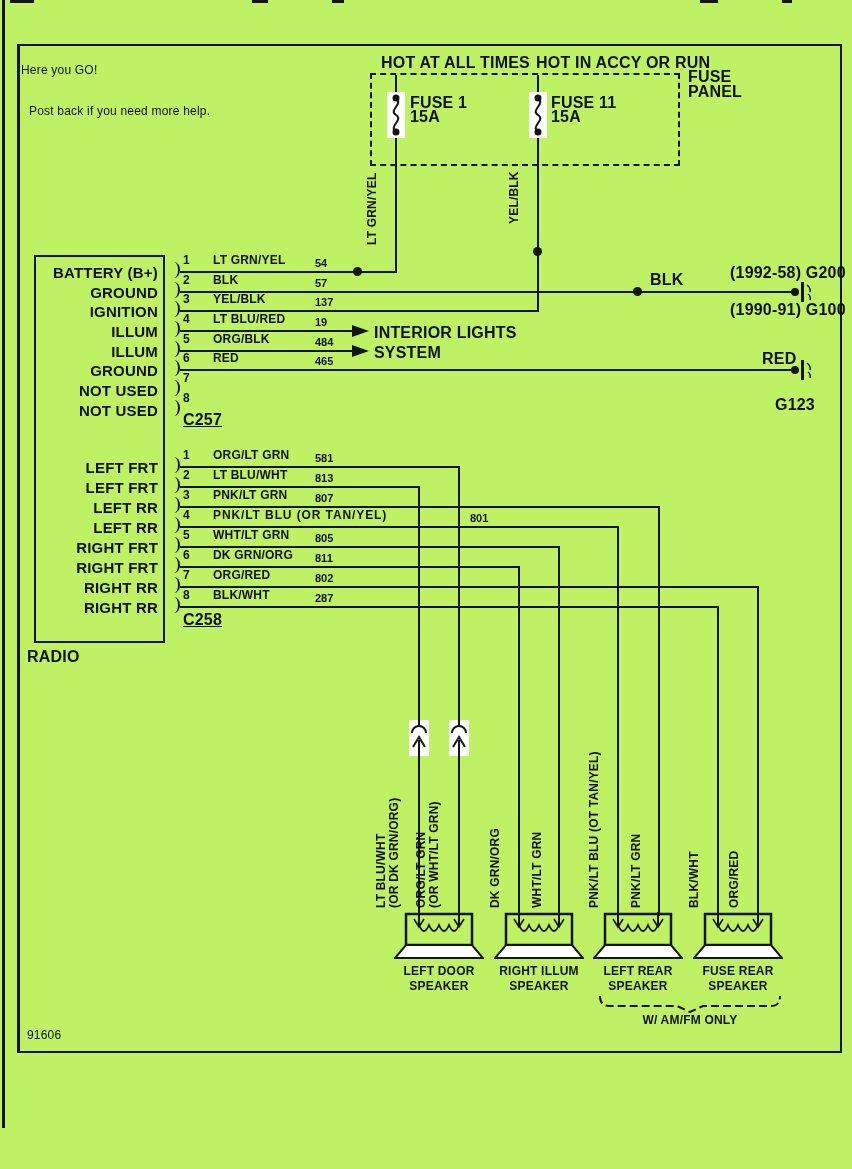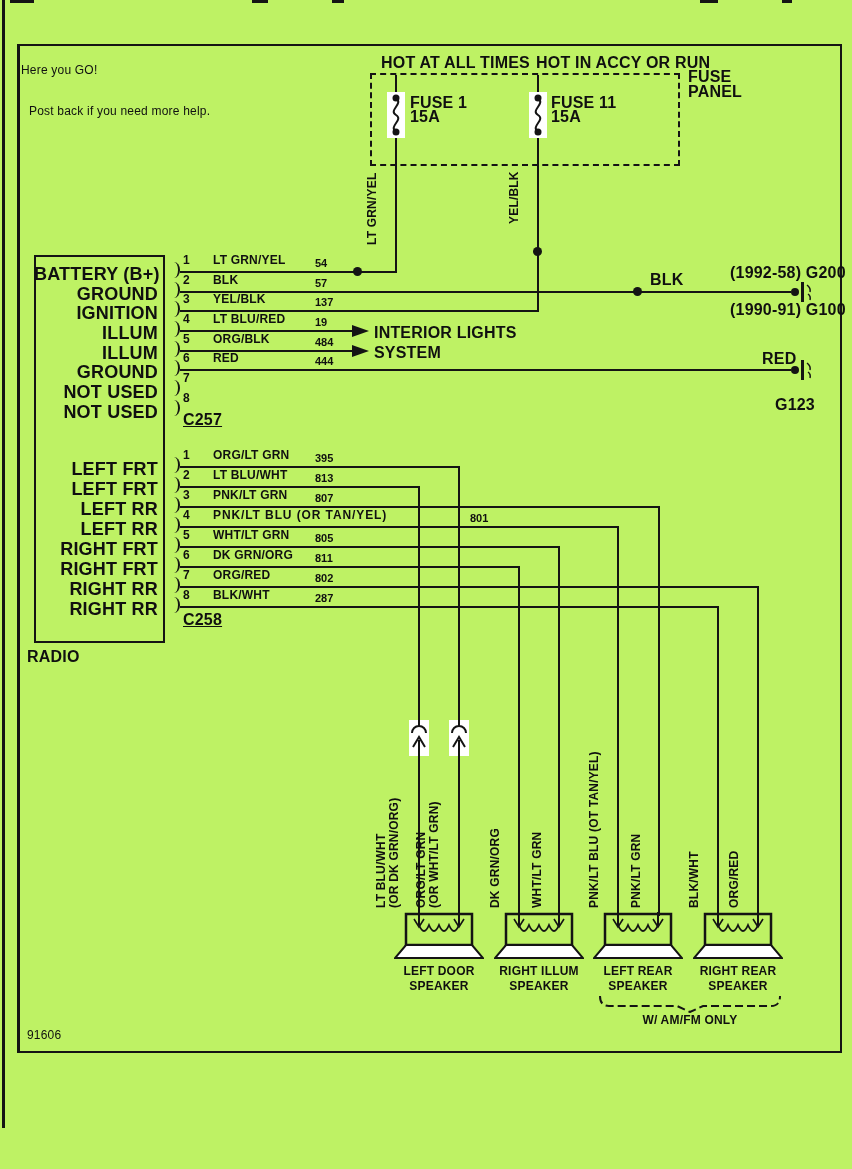--- a/index.html
+++ b/index.html
@@ -8,21 +8,21 @@
   .t{position:absolute;font-size:16px;font-weight:700;letter-spacing:.2px;white-space:nowrap;}
   .n{position:absolute;font-size:12px;font-weight:400;letter-spacing:.2px;white-space:nowrap;}
   .h{position:absolute;height:2px;background:#141414;}
   .v{position:absolute;width:2px;background:#141414;}
   .dot{position:absolute;width:9px;height:9px;border-radius:50%;background:#141414;}
   .box{position:absolute;border:2px solid #141414;}
   .dbox{position:absolute;border:2px dashed #141414;}
   .vt{position:absolute;font-size:12px;font-weight:700;white-space:nowrap;height:14px;line-height:14px;
       transform:rotate(-90deg);transform-origin:left bottom;letter-spacing:.2px;}
   .row{position:absolute;height:30px;width:460px;}
-  .rfn{position:absolute;left:0;top:11px;width:124px;text-align:right;font-size:18px;font-weight:700;white-space:nowrap;letter-spacing:.2px;}
+  .rfn{position:absolute;left:0;top:11px;width:124px;text-align:right;font-size:15px;font-weight:700;white-space:nowrap;letter-spacing:.2px;}
   .rpin{position:absolute;left:149px;top:0;font-size:12px;font-weight:700;}
   .rwire{position:absolute;left:179px;top:0;font-size:12px;font-weight:700;white-space:nowrap;letter-spacing:.2px;}
   .rckt{position:absolute;left:281px;top:4px;font-size:11px;font-weight:700;}
   .term{position:absolute;left:134px;top:9px;width:10px;height:16px;border-right:2px solid #141414;border-radius:50%;}
   .arr{position:absolute;width:0;height:0;border-top:6px solid transparent;border-bottom:6px solid transparent;border-left:17px solid #141414;}
   .spklabel{position:absolute;width:120px;text-align:center;font-size:12px;font-weight:700;letter-spacing:.2px;}
   .uline{text-decoration:underline;text-align:right;}
   svg{position:absolute;}
 </style>
 </head>
@@ -107,21 +107,21 @@
     <span class="term"></span>
     <span class="rpin">5</span>
     <span class="rwire">ORG/BLK</span>
     <span class="rckt">484</span>
   </div>
   <div class="row" style="left:34px;top:351px;">
     <span class="rfn">GROUND</span>
     <span class="term"></span>
     <span class="rpin">6</span>
     <span class="rwire">RED</span>
-    <span class="rckt">444</span>
+    <span class="rckt">465</span>
   </div>
   <div class="row" style="left:34px;top:371px;">
     <span class="rfn">NOT USED</span>
     <span class="term"></span>
     <span class="rpin">7</span>
   </div>
   <div class="row" style="left:34px;top:391px;">
     <span class="rfn">NOT USED</span>
     <span class="term"></span>
     <span class="rpin">8</span>
@@ -158,21 +158,21 @@
     <rect x="11" y="1" width="3" height="20" fill="#141414"></rect>
     <path d="M17 4 q4 3 3 7 M18 13 q3 2 2 6" stroke="#141414" stroke-width="1.5" fill="none"></path>
   </svg>
   <div class="t" style="left:775px;top:396px;">G123</div>
 
   <div class="row" style="left:34px;top:448px;">
     <span class="rfn">LEFT FRT</span>
     <span class="term"></span>
     <span class="rpin">1</span>
     <span class="rwire">ORG/LT GRN</span>
-    <span class="rckt">395</span>
+    <span class="rckt">581</span>
   </div>
   <div class="row" style="left:34px;top:468px;">
     <span class="rfn">LEFT FRT</span>
     <span class="term"></span>
     <span class="rpin">2</span>
     <span class="rwire">LT BLU/WHT</span>
     <span class="rckt">813</span>
   </div>
   <div class="row" style="left:34px;top:488px;">
     <span class="rfn">LEFT RR</span>
@@ -286,21 +286,21 @@
     <path d="M20 7 L25 15 L30 7 M60 7 L65 15 L70 7" stroke="#141414" stroke-width="1.6" fill="none"></path>
     <path d="M25 13 q5 12 10 0 q5 12 10 0 q5 12 10 0 q5 12 10 0" stroke="#141414" stroke-width="1.8" fill="none"></path>
   </svg>
 
   <div class="spklabel" style="left:379px;top:964px;">LEFT DOOR</div>
   <div class="spklabel" style="left:379px;top:979px;">SPEAKER</div>
   <div class="spklabel" style="left:479px;top:964px;">RIGHT ILLUM</div>
   <div class="spklabel" style="left:479px;top:979px;">SPEAKER</div>
   <div class="spklabel" style="left:578px;top:964px;">LEFT REAR</div>
   <div class="spklabel" style="left:578px;top:979px;">SPEAKER</div>
-  <div class="spklabel" style="left:678px;top:964px;">RIGHT REAR</div>
+  <div class="spklabel" style="left:678px;top:964px;">FUSE REAR</div>
   <div class="spklabel" style="left:678px;top:979px;">SPEAKER</div>
 
   <svg style="left:597px;top:993px;" width="186" height="20" viewBox="0 0 186 20">
     <path d="M3 3 Q3 13 12 13 L80 13 L93 19 L106 13 L174 13 Q183 13 183 3" stroke="#141414" stroke-width="2" fill="none" stroke-dasharray="8 4"></path>
   </svg>
   <div class="spklabel" style="left:620px;top:1013px;width:140px;">W/ AM/FM ONLY</div>
 
   <div class="n" style="left:27px;top:1028px;">91606</div>
 
 </div>

